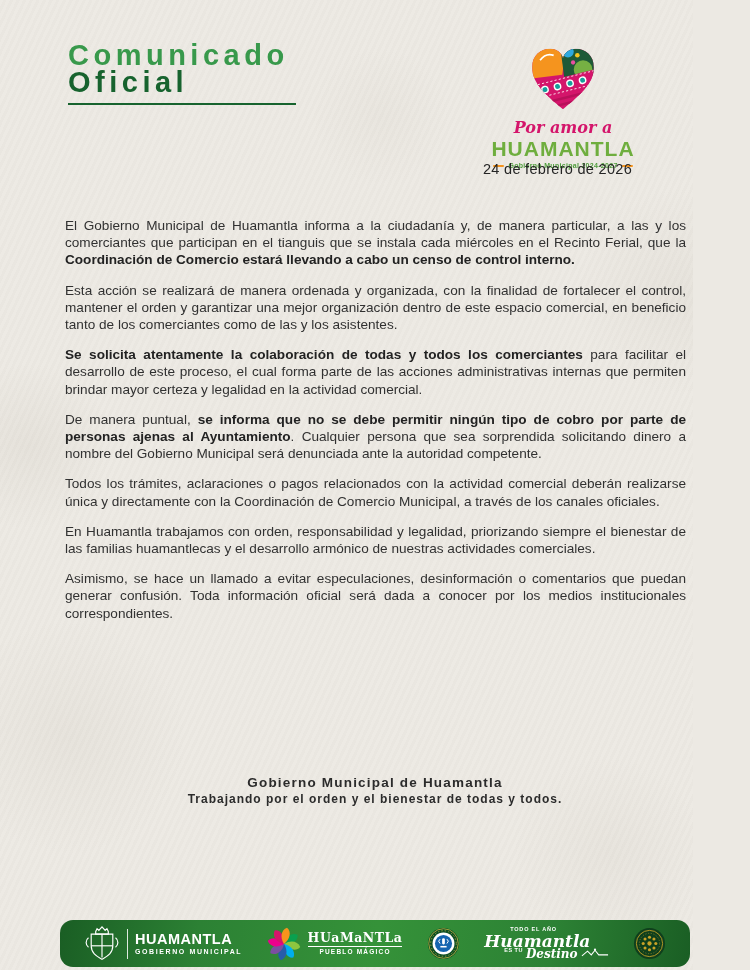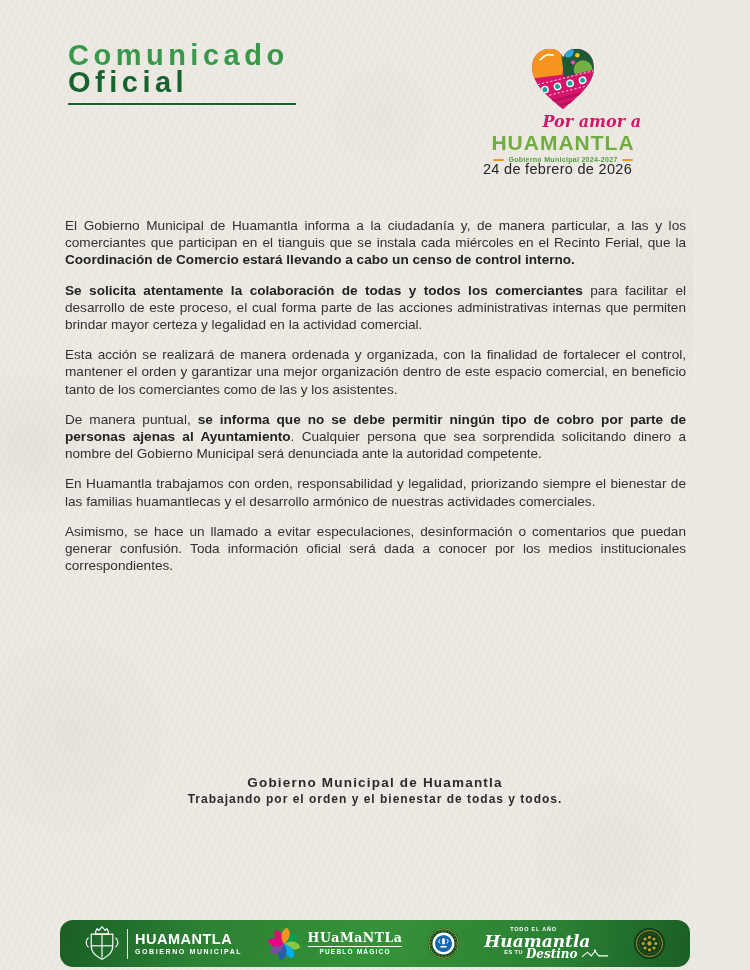--- a/index.html
+++ b/index.html
@@ -26,21 +26,21 @@
   }
   .title-line2{
     font-size:29px;font-weight:bold;letter-spacing:4.5px;
     color:#17632e;line-height:27px;text-align:left;white-space:nowrap;
   }
   
   .brand{position:absolute;top:46px;right:52px;width:156px;text-align:center;line-height:1;}
   .brand svg.heart{display:block;margin:0 auto;}
   .brand-script{
     font-family:"DejaVu Serif",serif;font-style:italic;font-weight:bold;
-    color:#d4156b;font-size:16px;margin-top:2px;text-align:right;
+    color:#d4156b;font-size:16px;margin-top:8px;
   }
   .brand-name{
     color:#6fae3e;font-weight:bold;font-size:21px;letter-spacing:1px;margin-top:2px;
   }
   .brand-admin{
     display:flex;align-items:center;justify-content:center;gap:4px;margin-top:3px;
   }
   .brand-admin .dash{width:11px;height:2px;background:#f5941e;border-radius:1px;}
   .brand-admin .admin-text{font-size:7px;font-weight:bold;color:#4f9d3c;letter-spacing:0.3px;}
   
@@ -80,21 +80,21 @@
     font-family:"DejaVu Serif",serif;font-size:12.5px;font-weight:bold;
     letter-spacing:0.5px;border-bottom:1px solid #fff;padding-bottom:1.5px;
   }
   .pueblo-sub{font-size:6.5px;font-weight:bold;letter-spacing:1.2px;margin-top:2px;}
   .destino{display:flex;flex-direction:column;line-height:1;}
   .destino-top{font-size:5.5px;font-weight:bold;letter-spacing:0.8px;margin-left:26px;}
   .destino-name{
     font-family:"DejaVu Serif",serif;font-style:italic;font-weight:bold;
     font-size:17px;margin-top:1px;
   }
-  .destino-bottom{display:flex;align-items:center;gap:3px;margin-left:20px;margin-top:-2px;}
+  .destino-bottom{display:flex;align-items:flex-start;gap:3px;margin-left:20px;margin-top:-2px;}
   .destino-mid{font-size:5.5px;font-weight:bold;letter-spacing:0.5px;margin-bottom:3px;}
   .destino-script{font-family:"DejaVu Serif",serif;font-style:italic;font-weight:bold;font-size:12px;}
 </style>
 </head>
 <body>
 
 <div class="page">
 
   <div class="title-block">
     <div class="title-line1">Comunicado</div>
@@ -138,23 +138,24 @@
       <span class="dash"></span>
       <span class="admin-text">Gobierno Municipal 2024-2027</span>
       <span class="dash"></span>
     </div>
   </div>
 
   <div class="doc-date">24 de febrero de 2026</div>
 
   <main class="body-text">
       <p><span>El Gobierno Municipal de Huamantla informa a la ciudadanía y, de manera particular, a las y los comerciantes que participan en el tianguis que se instala cada miércoles en el Recinto Ferial, que la </span><b>Coordinación de Comercio estará llevando a cabo un censo de control interno.</b></p>
+      <p><span>Esta acción se realizará de manera ordenada y organizada, con la finalidad de fortalecer el control, mantener el orden y garantizar una mejor organización dentro de este espacio comercial, en beneficio tanto de los comerciantes como de las y los asistentes.</span></p>
       <p><b>Se solicita atentamente la colaboración de todas y todos los comerciantes</b><span> para facilitar el desarrollo de este proceso, el cual forma parte de las acciones administrativas internas que permiten brindar mayor certeza y legalidad en la actividad comercial.</span></p>
-      <p><span>Esta acción se realizará de manera ordenada y organizada, con la finalidad de fortalecer el control, mantener el orden y garantizar una mejor organización dentro de este espacio comercial, en beneficio tanto de los comerciantes como de las y los asistentes.</span></p>
       <p><span>De manera puntual, </span><b>se informa que no se debe permitir ningún tipo de cobro por parte de personas ajenas al Ayuntamiento</b><span>. Cualquier persona que sea sorprendida solicitando dinero a nombre del Gobierno Municipal será denunciada ante la autoridad competente.</span></p>
+      <p><span>Todos los trámites, aclaraciones o pagos relacionados con la actividad comercial deberán realizarse única y directamente con la Coordinación de Comercio Municipal, a través de los canales oficiales.</span></p>
       <p><span>En Huamantla trabajamos con orden, responsabilidad y legalidad, priorizando siempre el bienestar de las familias huamantlecas y el desarrollo armónico de nuestras actividades comerciales.</span></p>
       <p><span>Asimismo, se hace un llamado a evitar especulaciones, desinformación o comentarios que puedan generar confusión. Toda información oficial será dada a conocer por los medios institucionales correspondientes.</span></p>
     </main>
 
   <div class="signature">
     <div class="sig-line1">Gobierno Municipal de Huamantla</div>
     <div class="sig-line2">Trabajando por el orden y el bienestar de todas y todos.</div>
   </div>
 
   <footer class="footer-bar">

